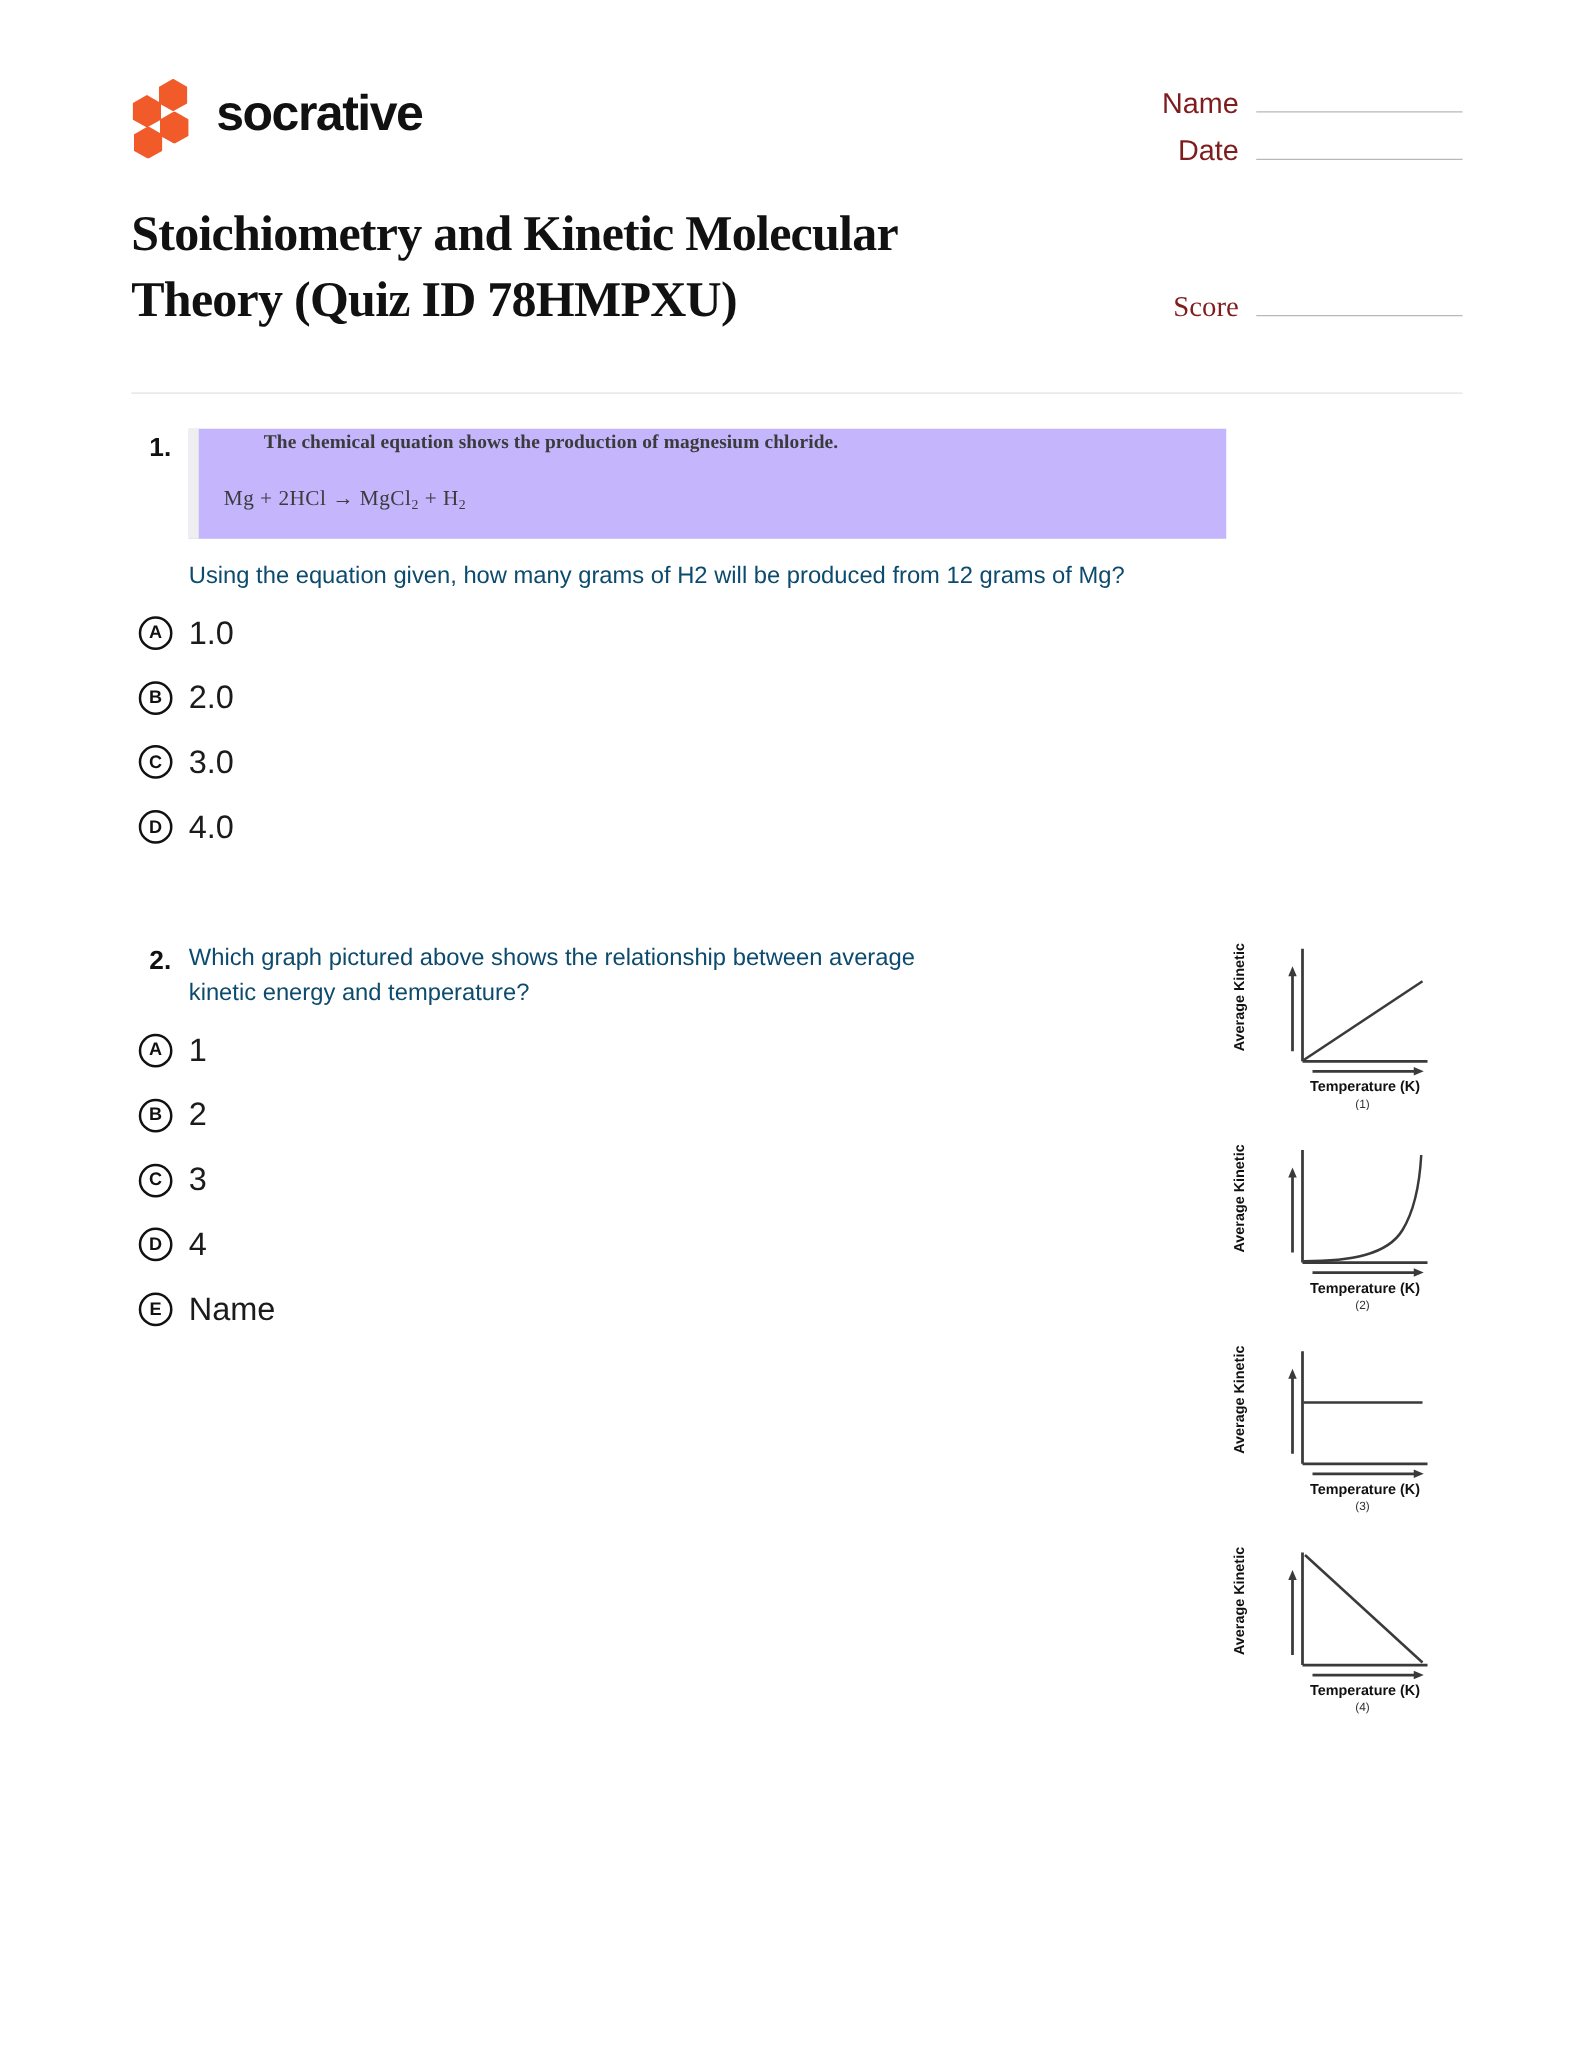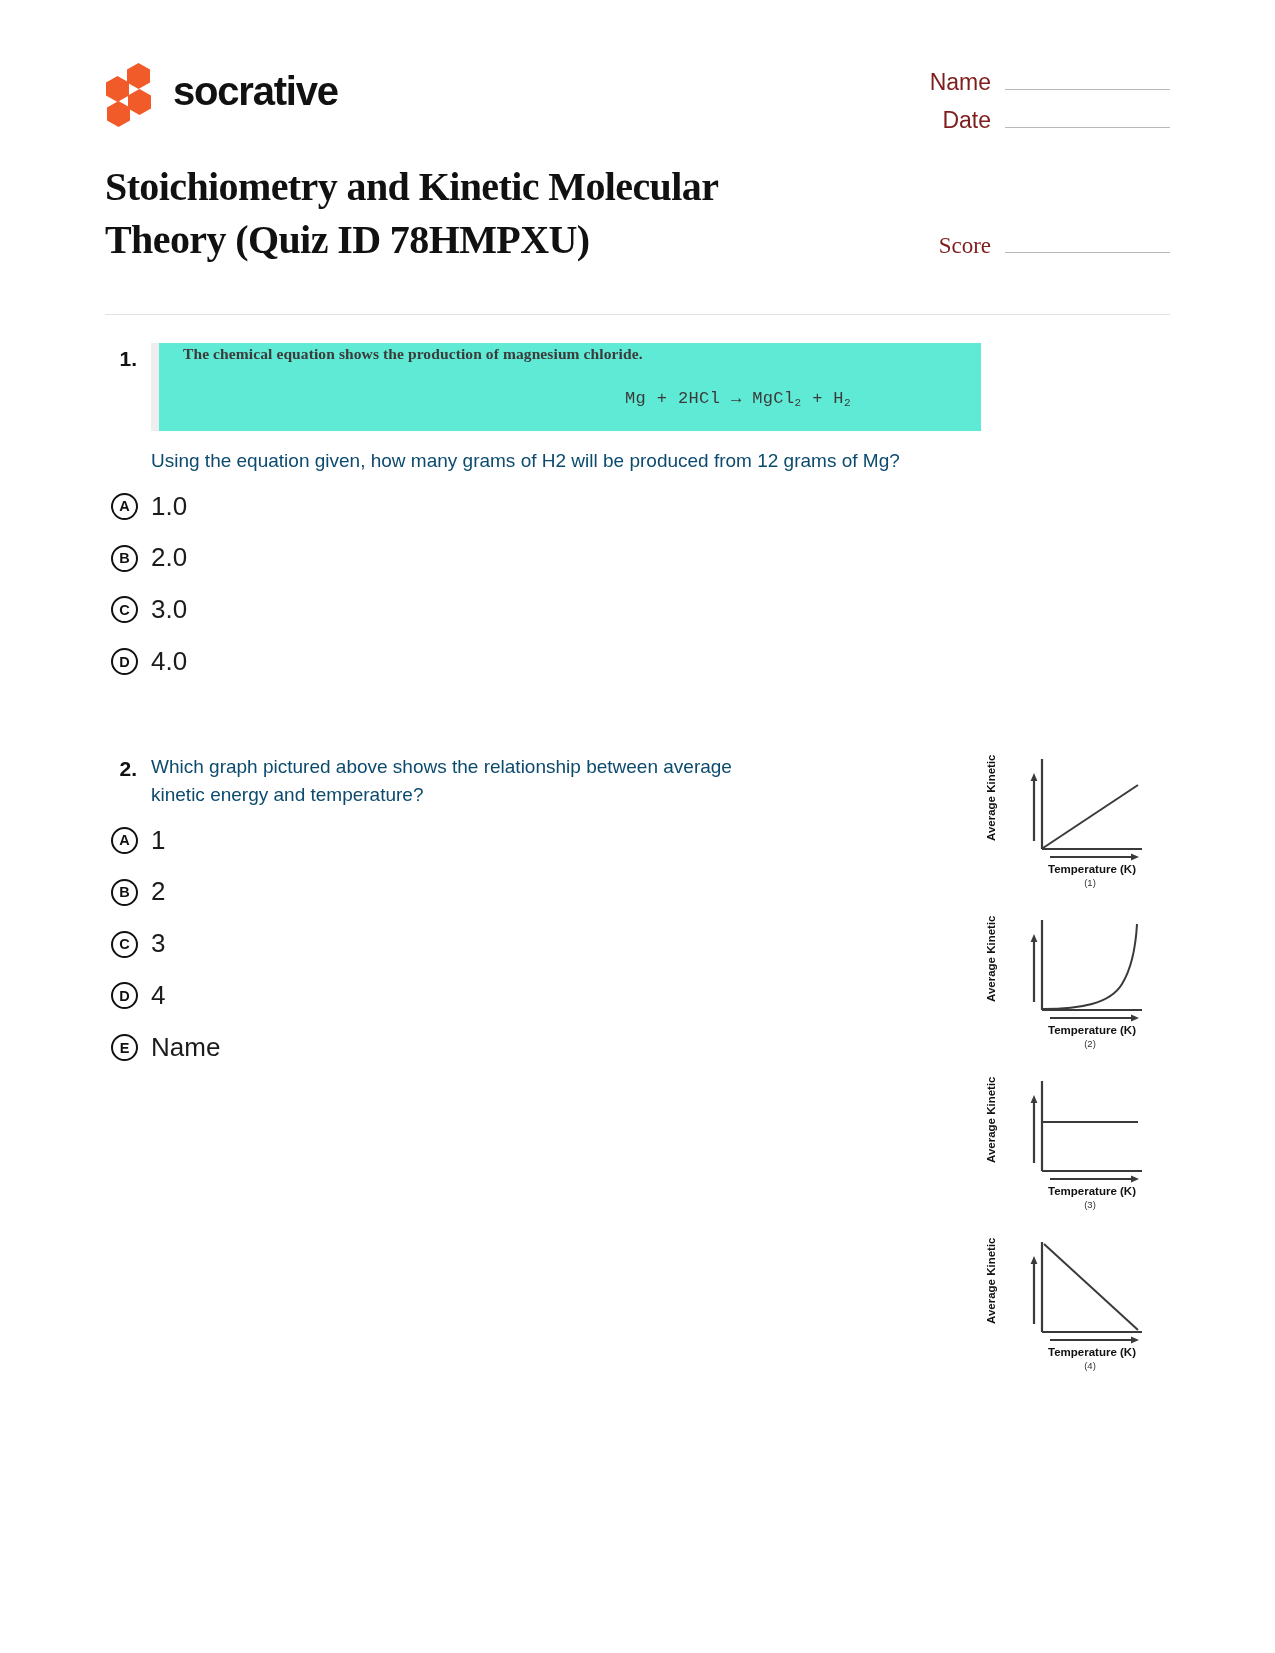--- a/index.html
+++ b/index.html
@@ -144,43 +144,44 @@
     max-width: 860px;
   }
   .q-text.narrow { max-width: 590px; }
 
   
   .embed-figure {
     position: relative;
     width: 830px;
     min-height: 88px;
     margin-bottom: 16px;
-    background: #5eead4;
+    background: #c4b5fd;
+    padding-left: 28px;
   }
   .embed-figure::before {
     content: "";
     position: absolute;
     left: 0; top: 0;
     width: 8px; height: 88px;
     background: #eeeeee;
   }
   .embed-caption {
     font-family: "Liberation Serif", serif;
     font-weight: 700;
     font-size: 15.5px;
     color: #3b3b3b;
     padding-left: 32px;
     padding-top: 2px;
     letter-spacing: 0.1px;
   }
   .embed-equation {
-    font-family: Liberation Mono, monospace;
+    font-family: Liberation Serif, serif;
     font-size: 17px;
     color: #3b3b3b;
-    text-align: right;
+    text-align: left;
     padding-top: 26px;
     padding-right: 130px;
     letter-spacing: 0.4px;
   }
   .embed-equation sub {
     font-size: 11px;
     vertical-align: -3px;
   }
 
   

